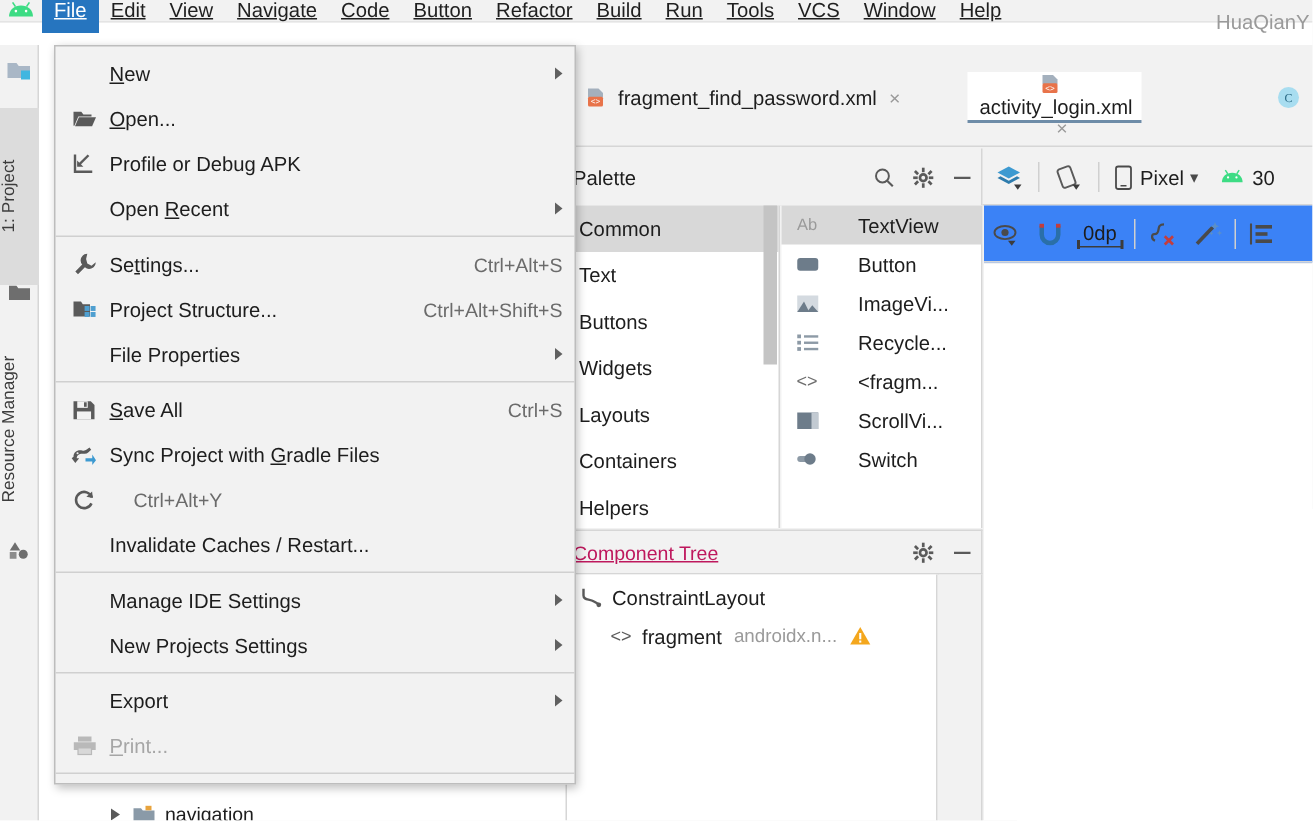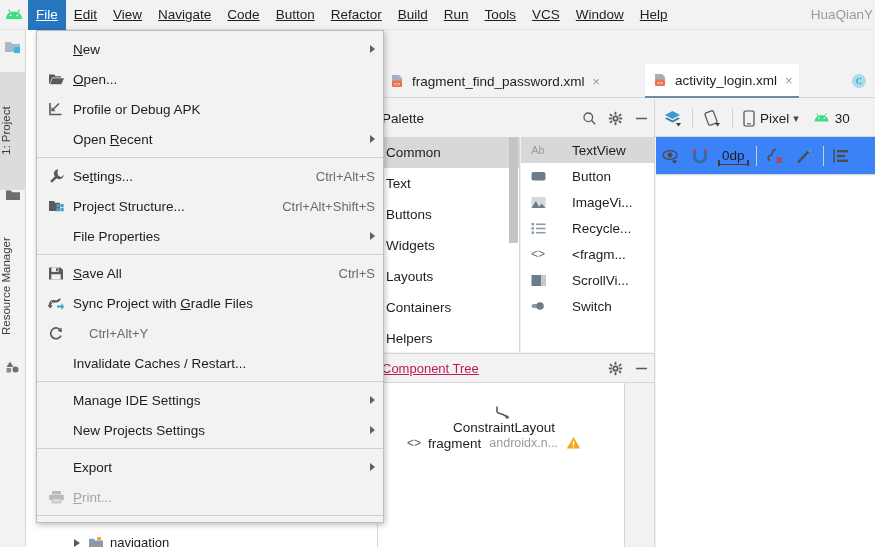--- a/index.html
+++ b/index.html
@@ -16,21 +16,21 @@
     color: #1d1d1d;
     position: relative;
     -webkit-font-smoothing: antialiased;
   }
 
   
   .menubar {
     position: absolute;
     top: 0; left: 0;
     width: 875px;
-    height: 30px;
+    height: 15px;
     background: #f2f2f2;
     display: flex;
     align-items: center;
     border-bottom: 1px solid #e4e4e4;
     box-sizing: border-box;
   }
   .android-logo {
     width: 28px;
     height: 30px;
     display: flex;
@@ -195,21 +195,21 @@
     position: absolute;
     top: 0; left: 0;
     width: 497px;
     height: 68px;
     background: #f2f2f2;
     border-bottom: 1px solid #d6d6d6;
     box-sizing: border-box;
   }
   .tab {
     position: absolute;
-    top: 34px;
+    top: 18px;
     height: 34px;
     display: flex;
     align-items: center;
     padding: 0 6px 0 8px;
     font-size: 13.5px;
     color: #1d1d1d;
     box-sizing: border-box;
     white-space: nowrap;
     cursor: default;
   }
@@ -523,21 +523,21 @@
         <svg width="16" height="16" viewBox="0 0 16 16" class="svgicon">
           <path d="M2 2 H9 L12 5 V8 H2 Z" fill="#a4b0bd"></path>
           <rect x="2" y="7.5" width="10" height="6.5" rx="1" fill="#e8734a"></rect>
           <text x="7" y="12.6" font-size="5.4" fill="#ffffff" text-anchor="middle" font-family="Liberation Sans">&lt;&gt;</text>
         </svg>
       </span>
       <span>fragment_find_password.xml</span>
       <span class="tab-close">×</span>
     </div>
 
-    <div class="tab selected" style="left:267px;">
+    <div class="tab selected" style="left:267px;flex-direction:column;">
       <span class="tab-icon">
         <svg width="16" height="16" viewBox="0 0 16 16" class="svgicon">
           <path d="M2 2 H9 L12 5 V8 H2 Z" fill="#a4b0bd"></path>
           <rect x="2" y="7.5" width="10" height="6.5" rx="1" fill="#e8734a"></rect>
           <text x="7" y="12.6" font-size="5.4" fill="#ffffff" text-anchor="middle" font-family="Liberation Sans">&lt;&gt;</text>
         </svg>
       </span>
       <span>activity_login.xml</span>
       <span class="tab-close">×</span>
     </div>
@@ -775,21 +775,21 @@
       </svg>
     </span>
     <span class="hdr-icon">
       <svg width="15" height="15" viewBox="0 0 15 15" class="svgicon">
         <line x1="2" y1="7.5" x2="13" y2="7.5" stroke="#5a5a5a" stroke-width="1.5"></line>
       </svg>
     </span>
   </div>
 
   <div class="ct-body">
-    <div class="ct-row" style="padding-left:6px;margin-top:21px;flex-direction:column;">
+    <div class="ct-row" style="padding-left:6px;margin-top:2px;">
       <span class="ct-icon">
         <svg width="16" height="16" viewBox="0 0 16 16" class="svgicon">
           <path d="M3 2.5 V7 C3 10.5 7 9 10 11 L13.5 13" stroke="#5a5a5a" stroke-width="1.6" fill="none"></path>
           <circle cx="13.2" cy="13.2" r="1.6" fill="#5a5a5a"></circle>
         </svg>
       </span>
       <span>ConstraintLayout</span>
     </div>
     <div class="ct-row" style="padding-left:26px;">
       <span class="ct-icon">

